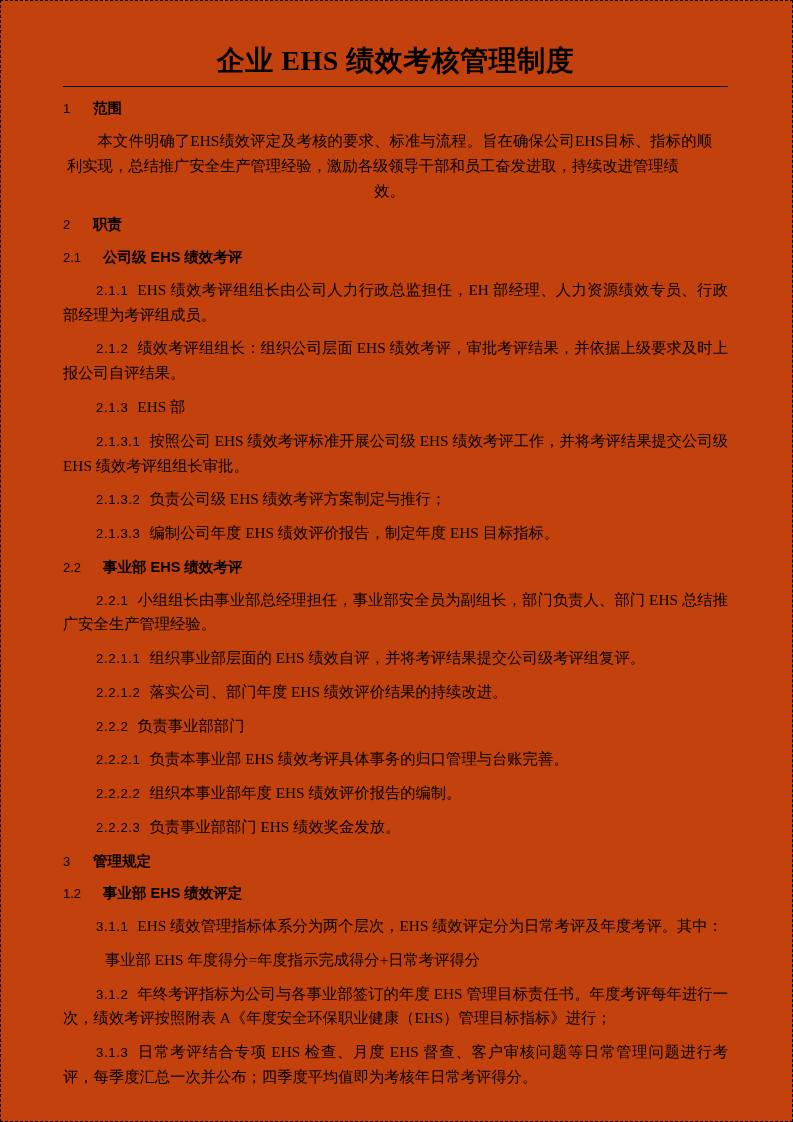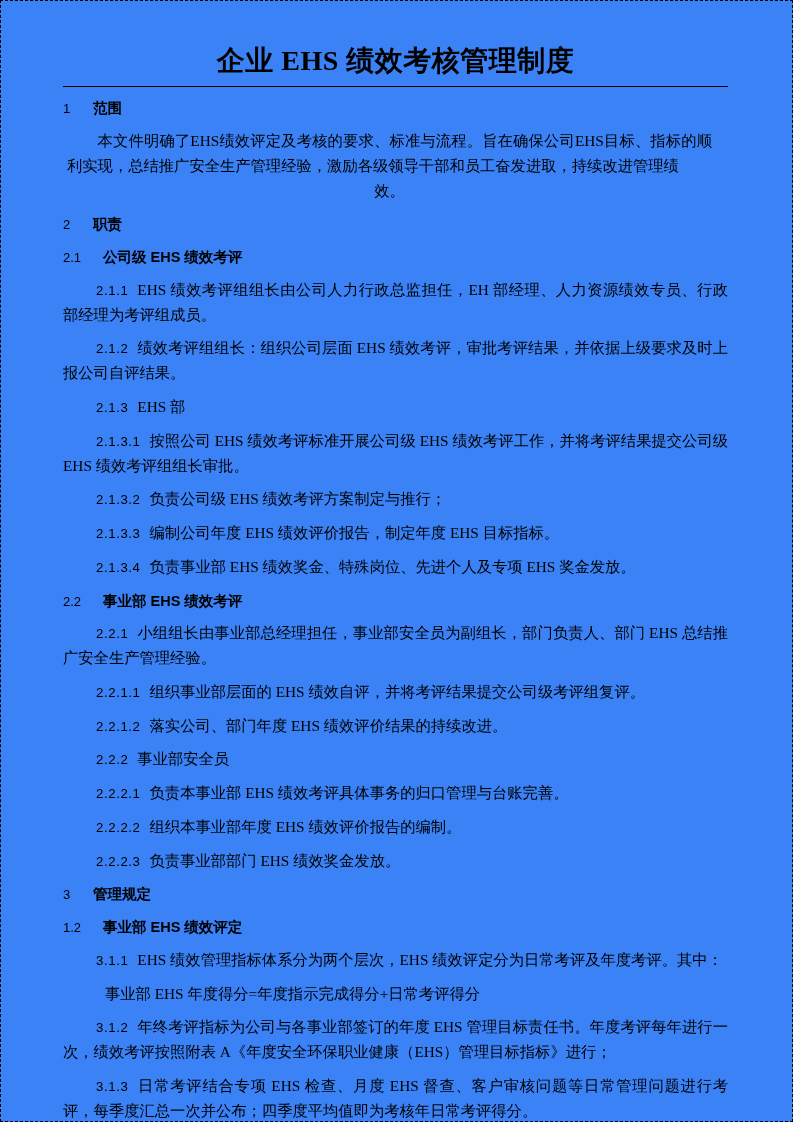--- a/index.html
+++ b/index.html
@@ -15,21 +15,21 @@
     overflow: hidden;
   }
 
   #page {
     position: relative;
     box-sizing: border-box;
     width: 793px;
     height: 1122px;
     padding: 10px 12px 10px 12px;
     border: 1px dashed #000000;
-    background: #3b82f6;
+    background: #c2410c;
   }
 
   #content {
     box-sizing: border-box;
     width: 100%;
     height: 100%;
     padding: 28px 52px 0 50px;
   }
 
   
@@ -157,43 +157,40 @@
     </p>
 
     <p class="numpara">
       <span class="num">2.1.3.2</span><span>负责公司级 EHS 绩效考评方案制定与推行；</span>
     </p>
 
     <p class="numpara">
       <span class="num">2.1.3.3</span><span>编制公司年度 EHS 绩效评价报告，制定年度 EHS 目标指标。</span>
     </p>
 
-    <p class="numpara">
-      <span class="num">2.1.3.4</span><span>负责事业部 EHS 绩效奖金、特殊岗位、先进个人及专项 EHS 奖金发放。</span>
-    </p>
 
     <div class="h2">
       <span class="num">2.2</span>
       <span class="txt">事业部 EHS 绩效考评</span>
     </div>
 
     <p class="numpara">
       <span class="num">2.2.1</span><span>小组组长由事业部总经理担任，事业部安全员为副组长，部门负责人、部门 EHS 总结推广安全生产管理经验。</span>
     </p>
 
     <p class="numpara">
       <span class="num">2.2.1.1</span><span>组织事业部层面的 EHS 绩效自评，并将考评结果提交公司级考评组复评。</span>
     </p>
 
     <p class="numpara">
       <span class="num">2.2.1.2</span><span>落实公司、部门年度 EHS 绩效评价结果的持续改进。</span>
     </p>
 
     <p class="numpara">
-      <span class="num">2.2.2</span><span>事业部安全员</span>
+      <span class="num">2.2.2</span><span>负责事业部部门</span>
     </p>
 
     <p class="numpara">
       <span class="num">2.2.2.1</span><span>负责本事业部 EHS 绩效考评具体事务的归口管理与台账完善。</span>
     </p>
 
     <p class="numpara">
       <span class="num">2.2.2.2</span><span>组织本事业部年度 EHS 绩效评价报告的编制。</span>
     </p>
 

